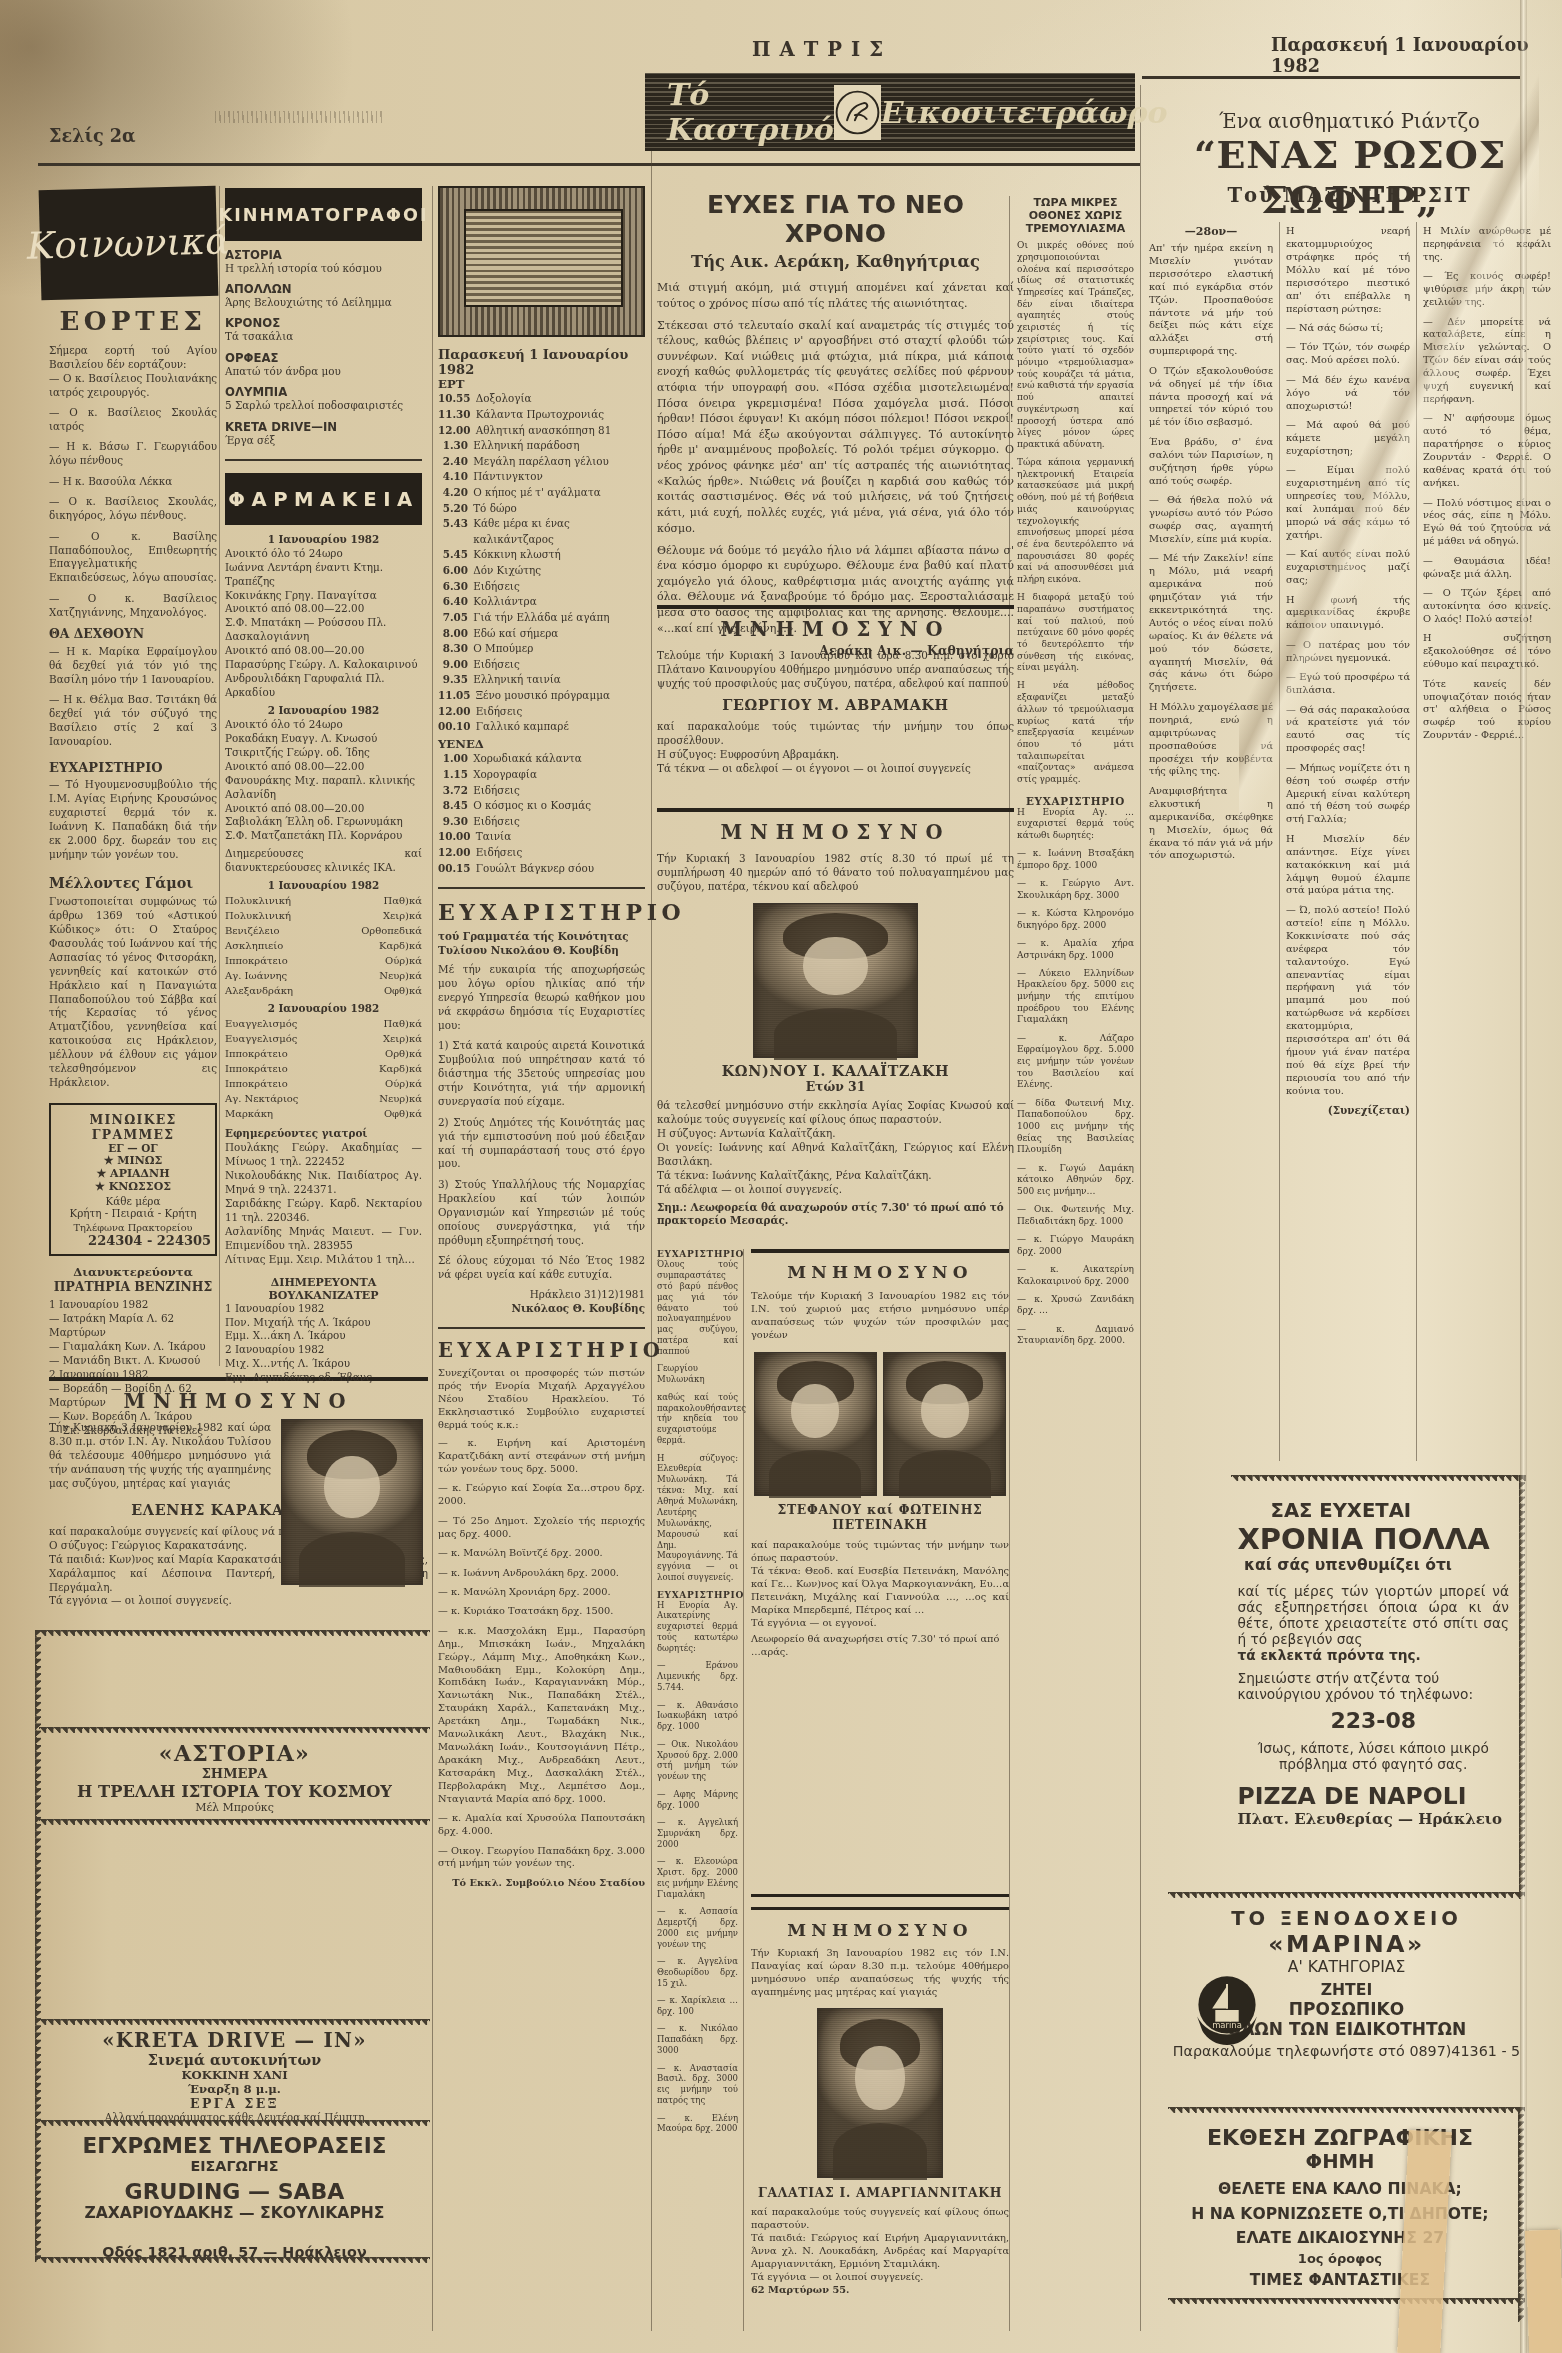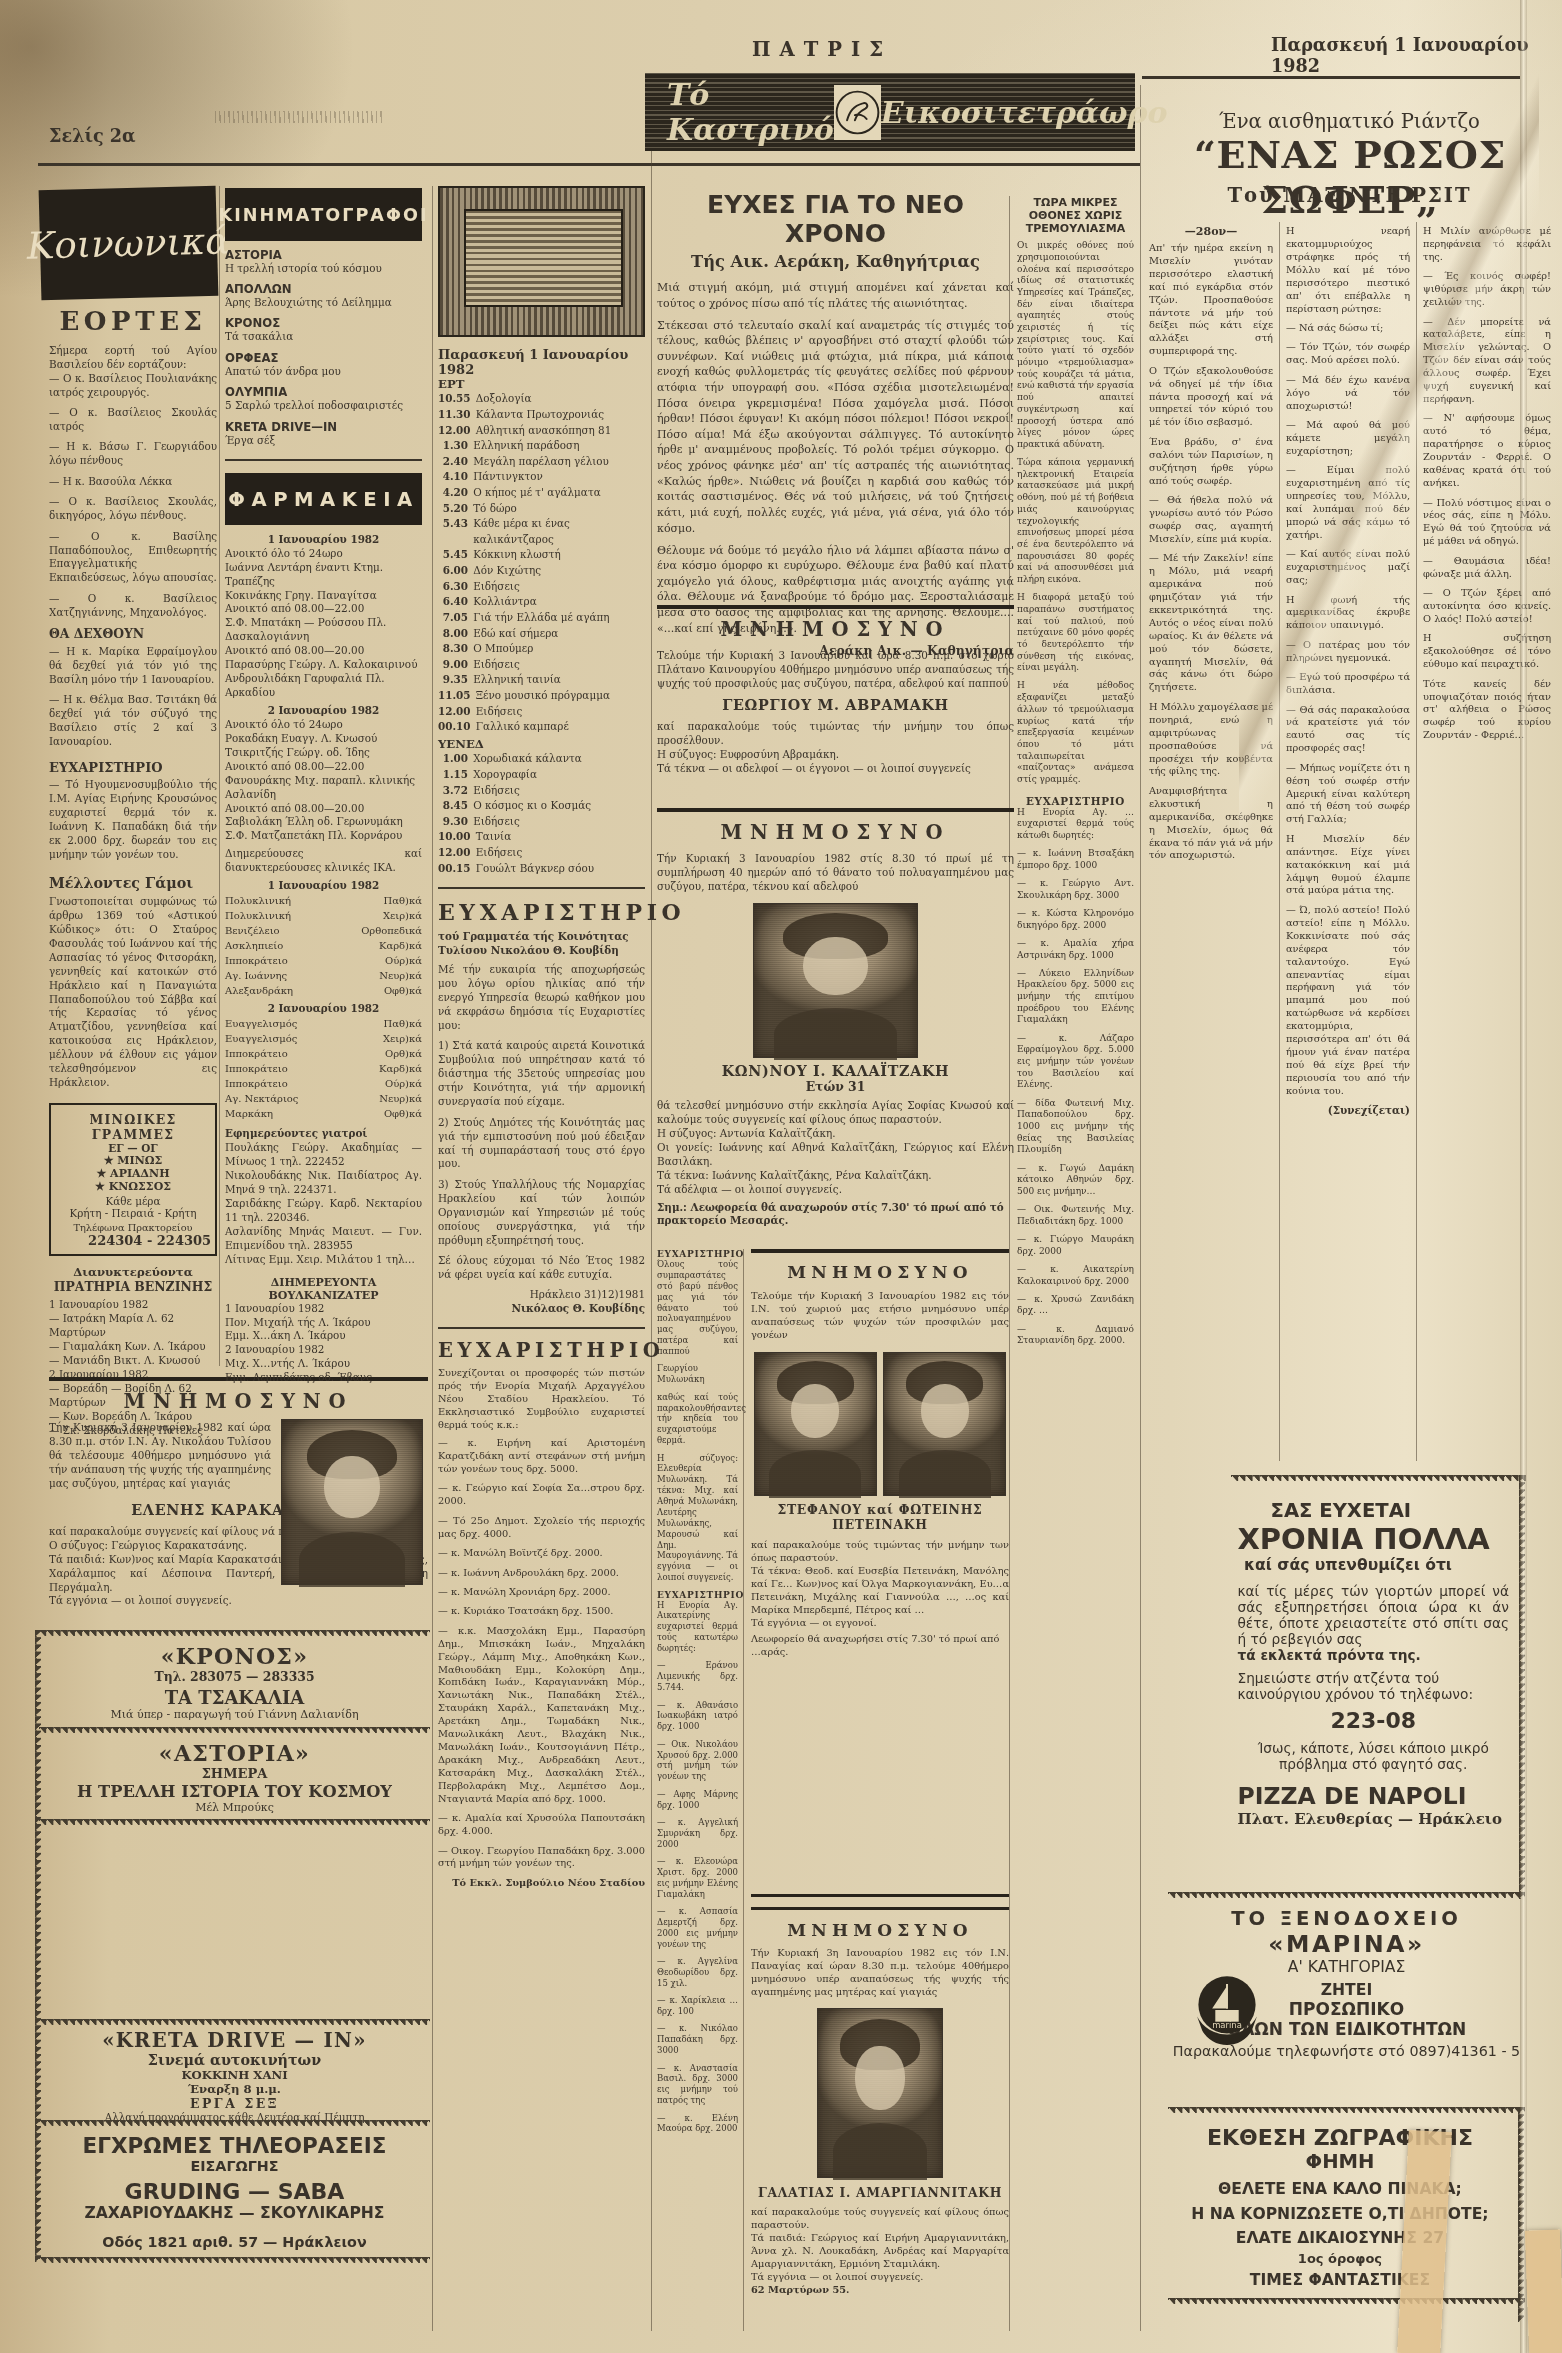--- a/index.html
+++ b/index.html
@@ -134,26 +134,20 @@
     <div class="t16 just">καί παρακαλούμε συγγενείς καί φίλους νά παραστούν.</div>
     <div>
         <div class="t16 just">Ο σύζυγος: Γεώργιος Καρακατσάνης.</div>
         <div class="t16 just">Τά παιδιά: Κων)νος καί Μαρία Καρακατσάνη, Ιωάννης Καρακατσάνης, Χαράλαμπος καί Δέσποινα Παντερή, Ιωάννης καί Αντιγόνη Περγάμαλη.</div>
         <div class="t16 just">Τά εγγόνια — οι λοιποί συγγενείς.</div>
       </div>
   </div>
 
   <div class="zzv abs" style="left:35px;top:1630px;height:632px;"></div>
   <div class="zz abs" style="left:39px;top:1630px;width:391px;"></div>
-  <div class="abs ctr" style="left:39px;top:1643px;width:391px;">
-    <div class="adname">«ΚΡΟΝΟΣ»</div>
-    <div class="b" style="font-size:12.4px;">Τηλ. 283075 — 283335</div>
-    <div class="b" style="font-size:18px;margin-top:2.6px;">ΤΑ ΤΣΑΚΑΛΙΑ</div>
-    <div style="font-size:11px;">Μιά ύπερ - παραγωγή τού Γιάννη Δαλιανίδη</div>
-  </div>
   <div class="zz abs" style="left:39px;top:1727px;width:391px;"></div>
   <div class="abs ctr" style="left:39px;top:1740px;width:391px;">
     <div class="adname">«ΑΣΤΟΡΙΑ»</div>
     <div class="b" style="font-size:13px;">ΣΗΜΕΡΑ</div>
     <div class="b" style="font-size:16.3px;margin-top:1.3px;">Η ΤΡΕΛΛΗ ΙΣΤΟΡΙΑ ΤΟΥ ΚΟΣΜΟΥ</div>
     <div style="font-size:11px;">Μέλ Μπρούκς</div>
   </div>
   <div class="zz abs" style="left:39px;top:1819px;width:391px;"></div>
   <div class="zz abs" style="left:39px;top:2019px;width:391px;"></div>
   <div class="abs ctr" style="left:39px;top:2029px;width:391px;">
@@ -163,21 +157,21 @@
     <div class="b" style="font-size:11.7px;">Έναρξη 8 μ.μ.</div>
     <div class="b" style="font-size:12.4px;letter-spacing:2.6px;">ΕΡΓΑ ΣΕΞ</div>
     <div style="font-size:10.4px;">Αλλαγή προγράμματος κάθε Δευτέρα καί Πέμπτη</div>
   </div>
   <div class="zz abs" style="left:39px;top:2120px;width:391px;"></div>
   <div class="abs ctr sans" style="left:39px;top:2133px;width:391px;">
     <div class="b" style="font-size:21.5px;">ΕΓΧΡΩΜΕΣ ΤΗΛΕΟΡΑΣΕΙΣ</div>
     <div class="b" style="font-size:14.3px;">ΕΙΣΑΓΩΓΗΣ</div>
     <div class="b" style="font-size:22px;margin-top:5.2px;">GRUDING — SABA</div>
     <div class="b" style="font-size:15.6px;">ΖΑΧΑΡΙΟΥΔΑΚΗΣ — ΣΚΟΥΛΙΚΑΡΗΣ</div>
-    <div class="b" style="font-size:14.3px;margin-top:12px;">Οδός 1821 αριθ. 57 — Ηράκλειον</div>
+    <div class="b" style="font-size:14.3px;margin-top:22px;">Οδός 1821 αριθ. 57 — Ηράκλειον</div>
   </div>
   <div class="zz abs" style="left:39px;top:2257px;width:391px;"></div>
 
   <div class="abs" style="left:225px;top:188px;width:197px;">
     <div class="blackbox sans b" style="height:53px;font-size:17.6px;letter-spacing:2px;">ΚΙΝΗΜΑΤΟΓΡΑΦΟΙ</div>
     <div>
         <div style="margin-top:6.5px;">
         <div class="sans b" style="font-size:11.7px;">ΑΣΤΟΡΙΑ</div>
         <div class="t16">Η τρελλή ιστορία τού κόσμου</div>
       </div>

